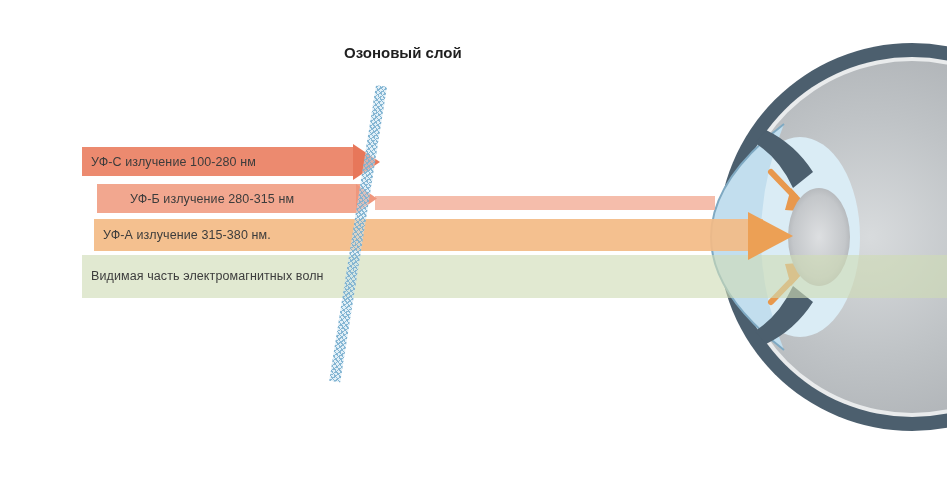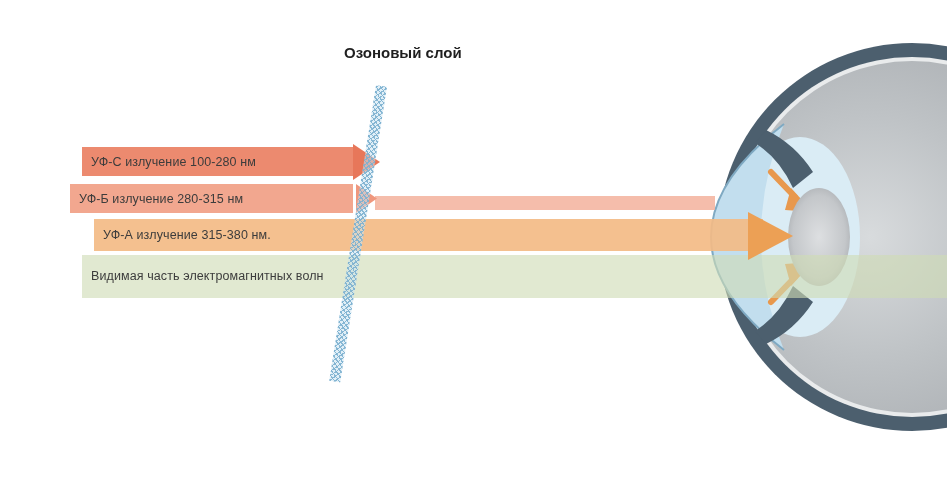--- a/index.html
+++ b/index.html
@@ -14,21 +14,21 @@
   .eye-ring{fill:var(--eye-ring);}
   .eye-chamber{fill:var(--eye-chamber);}
   .eye-cornea{fill:var(--eye-cornea);}
   .cornea-outline{fill:none;stroke:var(--eye-cornea-outline);stroke-width:2;}
   .ciliary{fill:var(--eye-sclera);}
   .ray{stroke:var(--eye-ray);stroke-width:6;fill:none;stroke-linecap:round;}
   .ray-head{fill:var(--eye-ray);}
   
   .band{position:absolute;z-index:1;display:flex;align-items:center;}
   #uvc-band{left:55px;top:147px;width:272px;height:29px;background:var(--uvc-band);}
-  #uvb-band{left:43px;top:184px;width:283px;height:29px;background:var(--uvb-band);}
+  #uvb-band{left:70px;top:184px;width:239px;height:29px;background:var(--uvb-band);padding-left:24px;}
   #uvb-thin{left:348px;top:196px;width:340px;height:14px;background:var(--uvb-thin);}
   #uva-band{left:67px;top:219px;width:669px;height:32px;background:var(--uva-band);}
   #visible-band{left:55px;top:255px;width:892px;height:43px;background:var(--visible-band);}
   .band-label{
     padding-left:9px;font-size:12.5px;color:var(--label-text);
     letter-spacing:.1px;white-space:nowrap;
   }
   .band-label.two-line{display:flex;flex-direction:column;line-height:1.2;}
   
   .arrowhead{position:absolute;z-index:2;clip-path:polygon(0 0,100% 50%,0 100%);}

